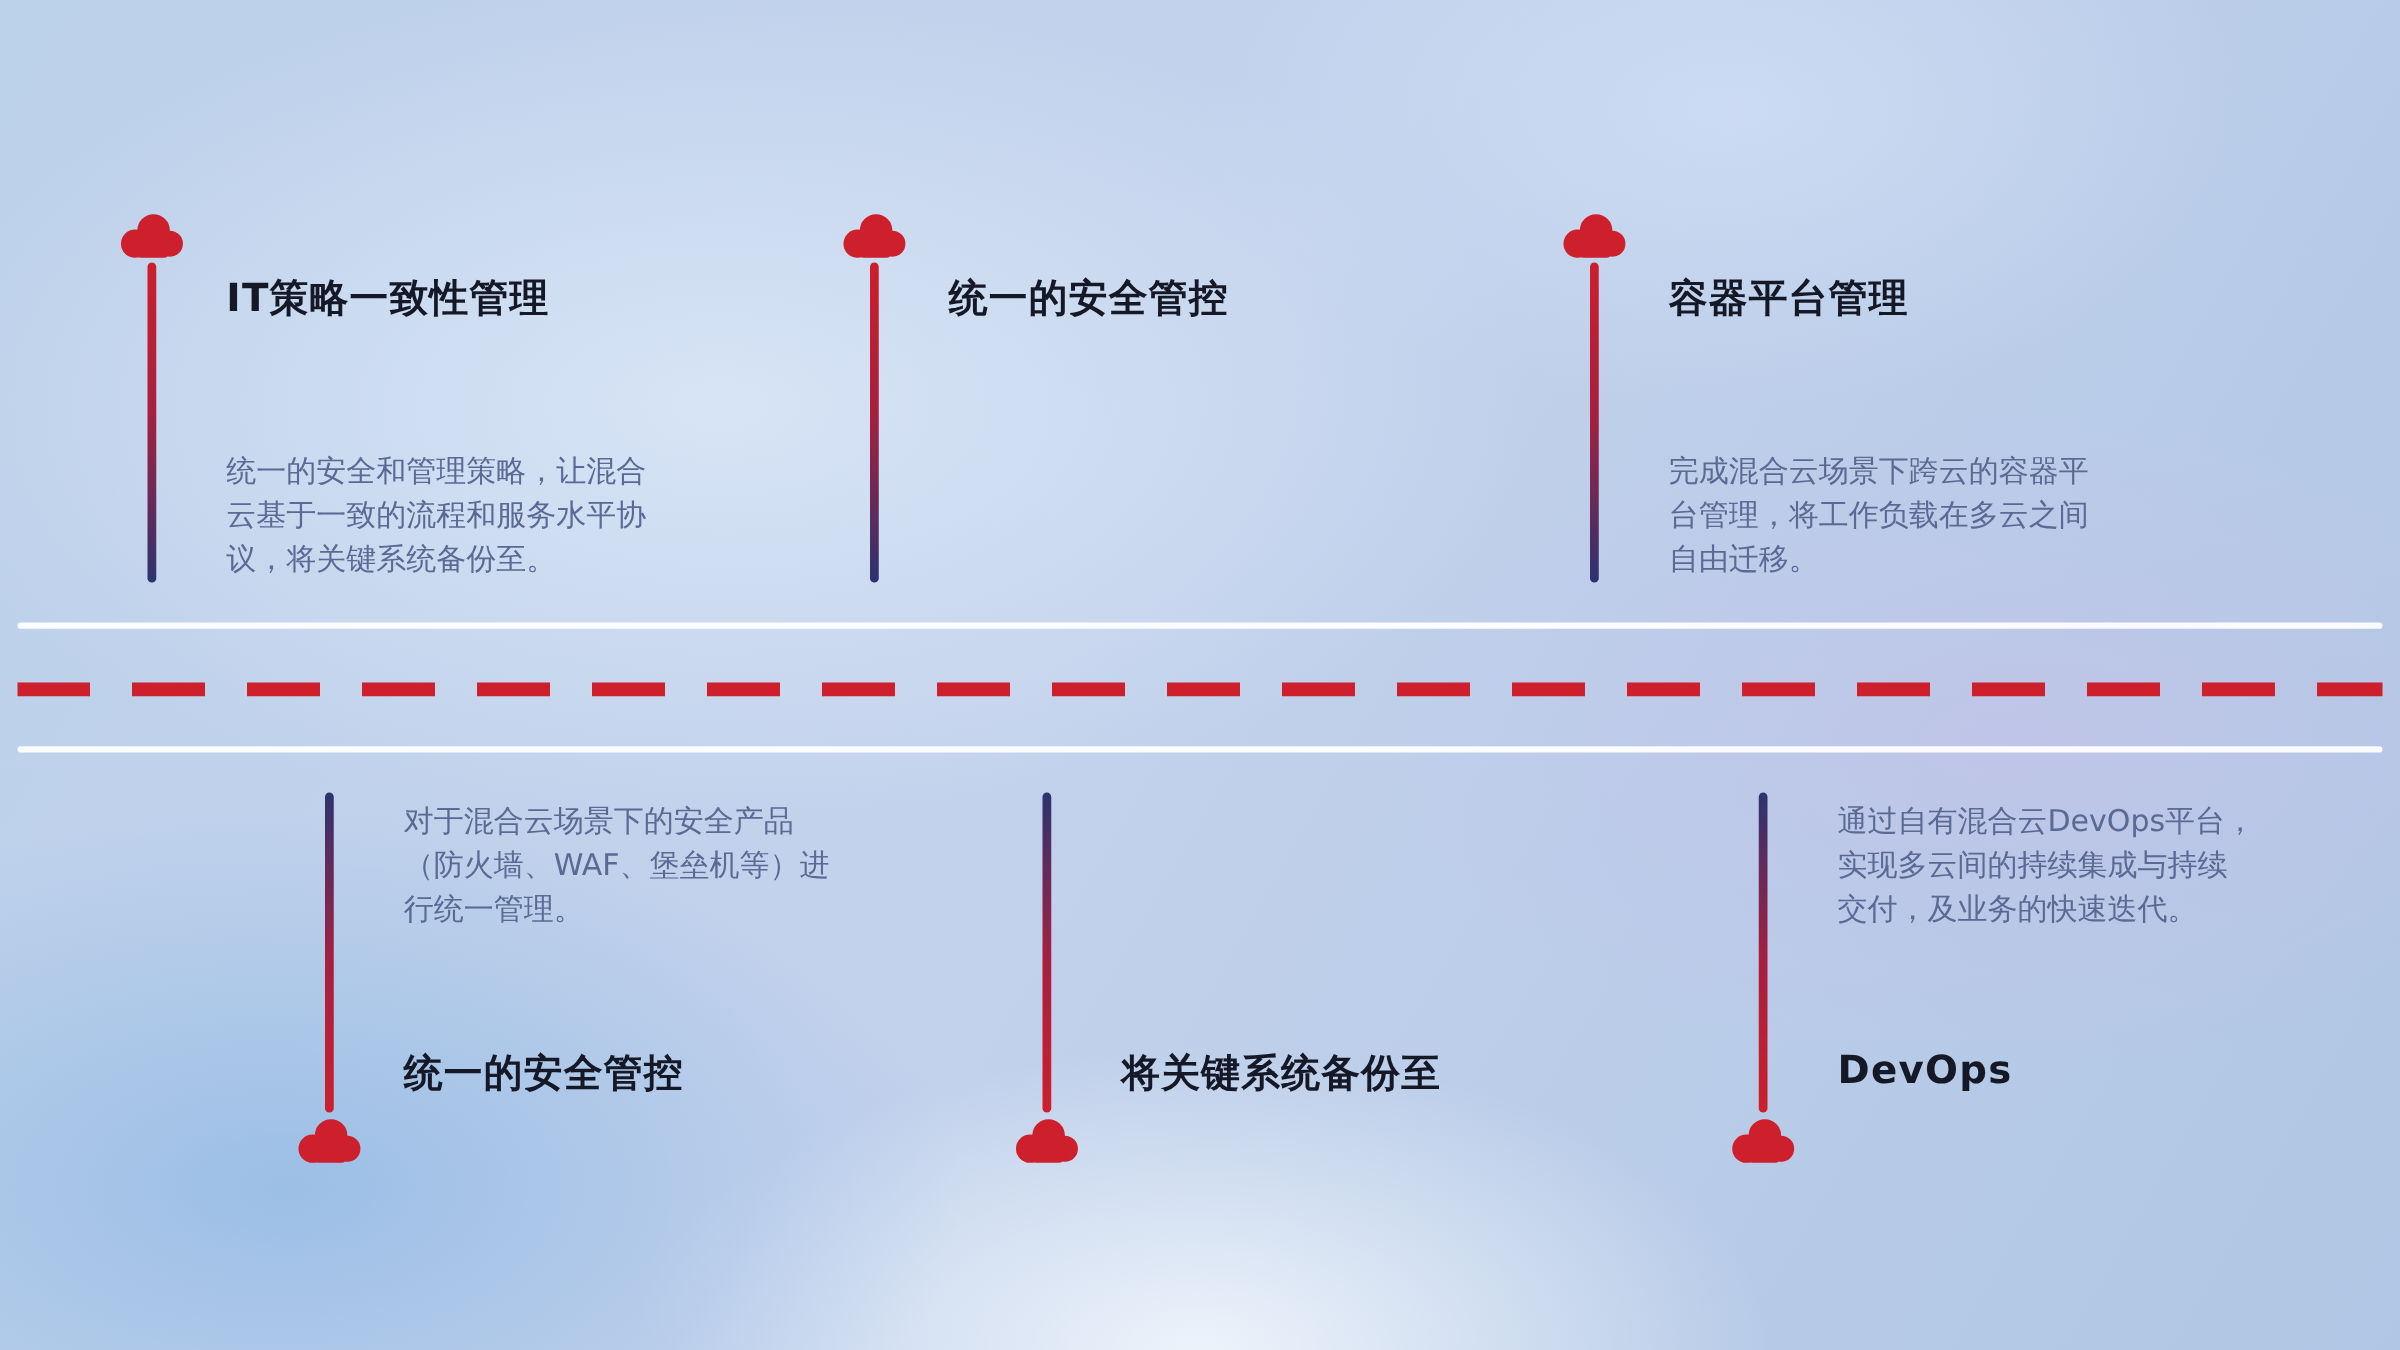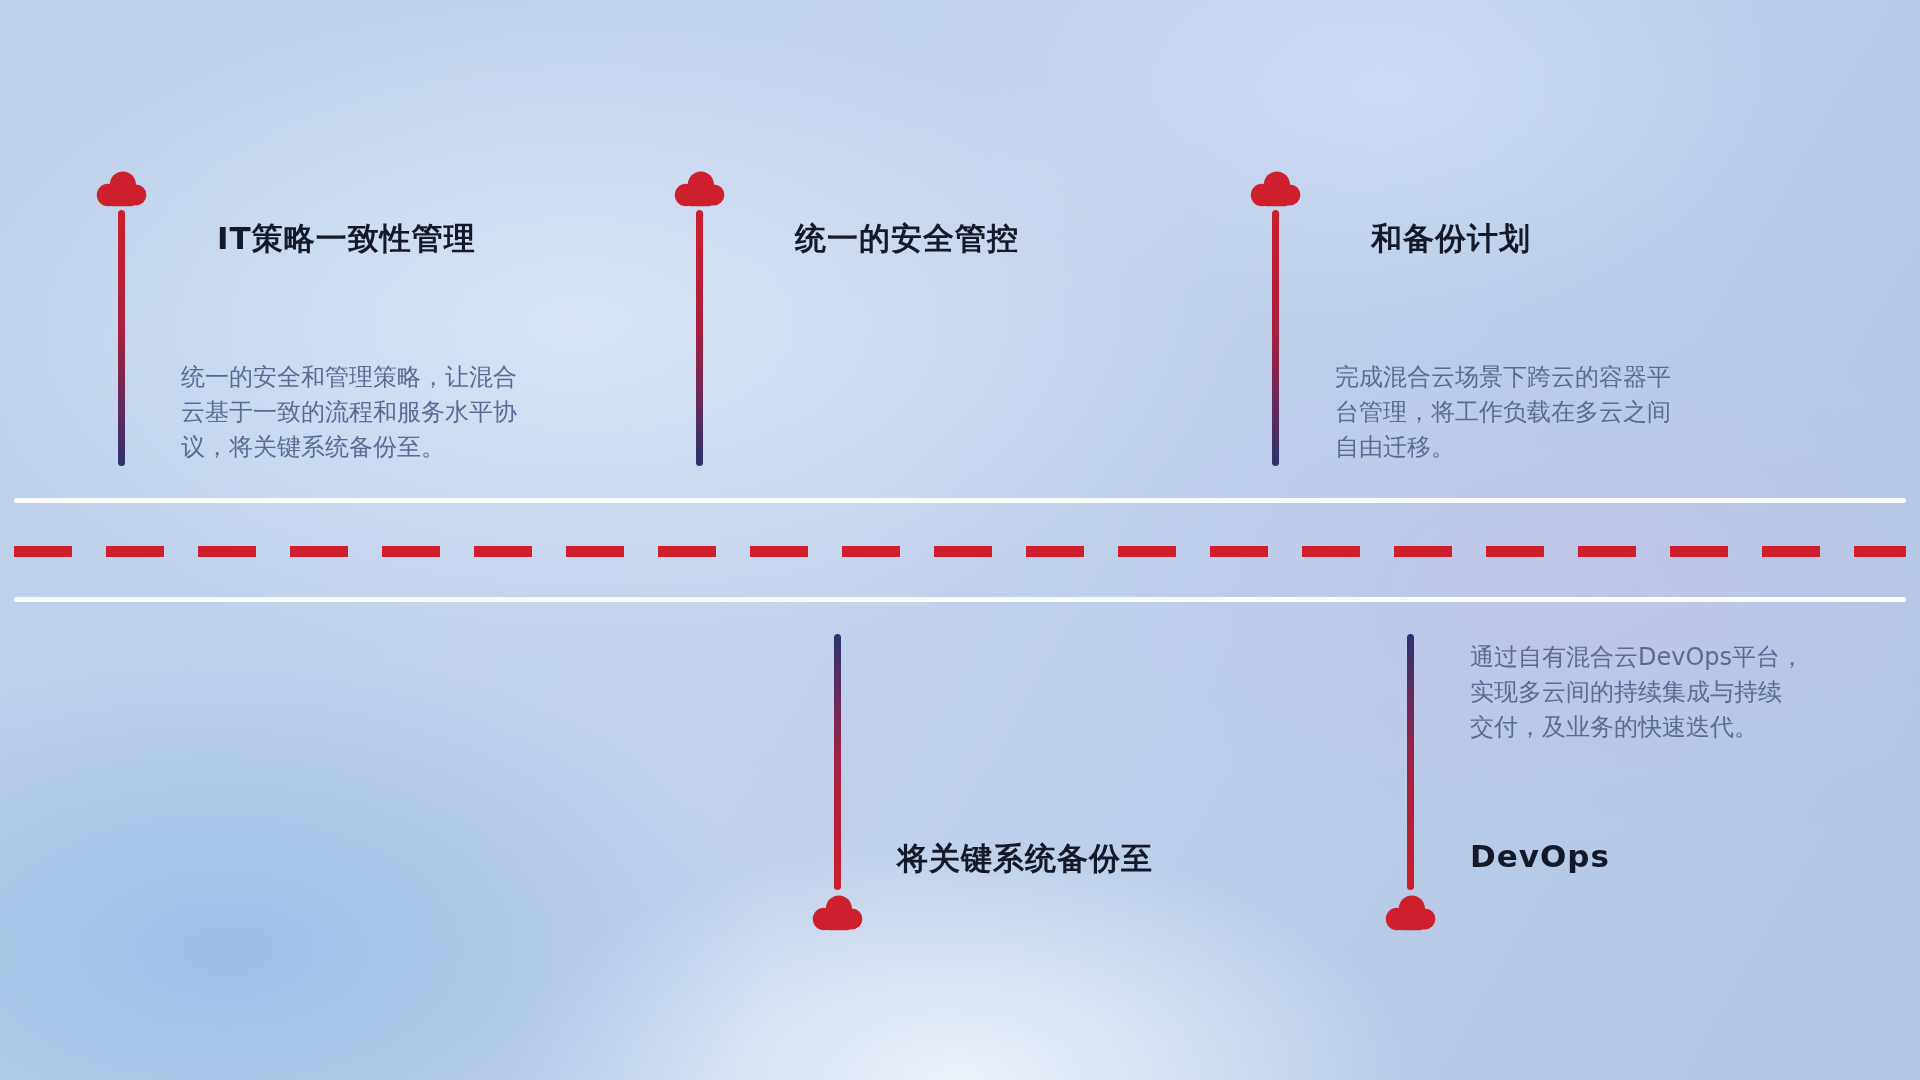--- a/index.html
+++ b/index.html
@@ -68,21 +68,21 @@
 
   .item-title {
     position: absolute;
     left: 87px;
     font-size: 31px;
     font-weight: bold;
     color: #141827;
     letter-spacing: 1px;
     white-space: nowrap;
   }
-  .item.top-row .item-title { top: 50px; margin-left: 36px; }
+  .item.top-row .item-title { top: 50px; }
   .item.bottom-row .item-title { top: 204px; }
 
   .item-desc {
     position: absolute;
     left: 87px;
     width: 470px;
     font-size: 24px;
     line-height: 35px;
     color: #5a6a94;
     white-space: pre-line;
@@ -139,26 +139,41 @@
   <div class="item top-row item-3">
     <span class="cloud">
       <svg viewBox="0 0 64 46" width="56" height="40" fill="currentColor">
         <circle cx="16" cy="31" r="13"></circle>
           <circle cx="33" cy="19" r="15"></circle>
           <circle cx="48" cy="31" r="12"></circle>
         <rect x="16" y="28" width="32" height="16" rx="6"></rect>
       </svg>
     </span>
     <div class="vline"></div>
-    <div class="item-title">和备份计划</div>
+    <div class="item-title">容器平台管理</div>
     <div class="item-desc">完成混合云场景下跨云的容器平
 台管理，将工作负载在多云之间
 自由迁移。</div>
   </div>
 
+  <div class="item bottom-row item-4">
+    <div class="vline"></div>
+    <span class="cloud">
+      <svg viewBox="0 0 64 46" width="56" height="40" fill="currentColor">
+        <circle cx="16" cy="31" r="13"></circle>
+          <circle cx="33" cy="19" r="15"></circle>
+          <circle cx="48" cy="31" r="12"></circle>
+        <rect x="16" y="28" width="32" height="16" rx="6"></rect>
+      </svg>
+    </span>
+    <div class="item-desc">对于混合云场景下的安全产品
+（防火墙、WAF、堡垒机等）进
+行统一管理。</div>
+    <div class="item-title">统一的安全管控</div>
+  </div>
 
   <div class="item bottom-row item-5">
     <div class="vline"></div>
     <span class="cloud">
       <svg viewBox="0 0 64 46" width="56" height="40" fill="currentColor">
         <circle cx="16" cy="31" r="13"></circle>
           <circle cx="33" cy="19" r="15"></circle>
           <circle cx="48" cy="31" r="12"></circle>
         <rect x="16" y="28" width="32" height="16" rx="6"></rect>
       </svg>

